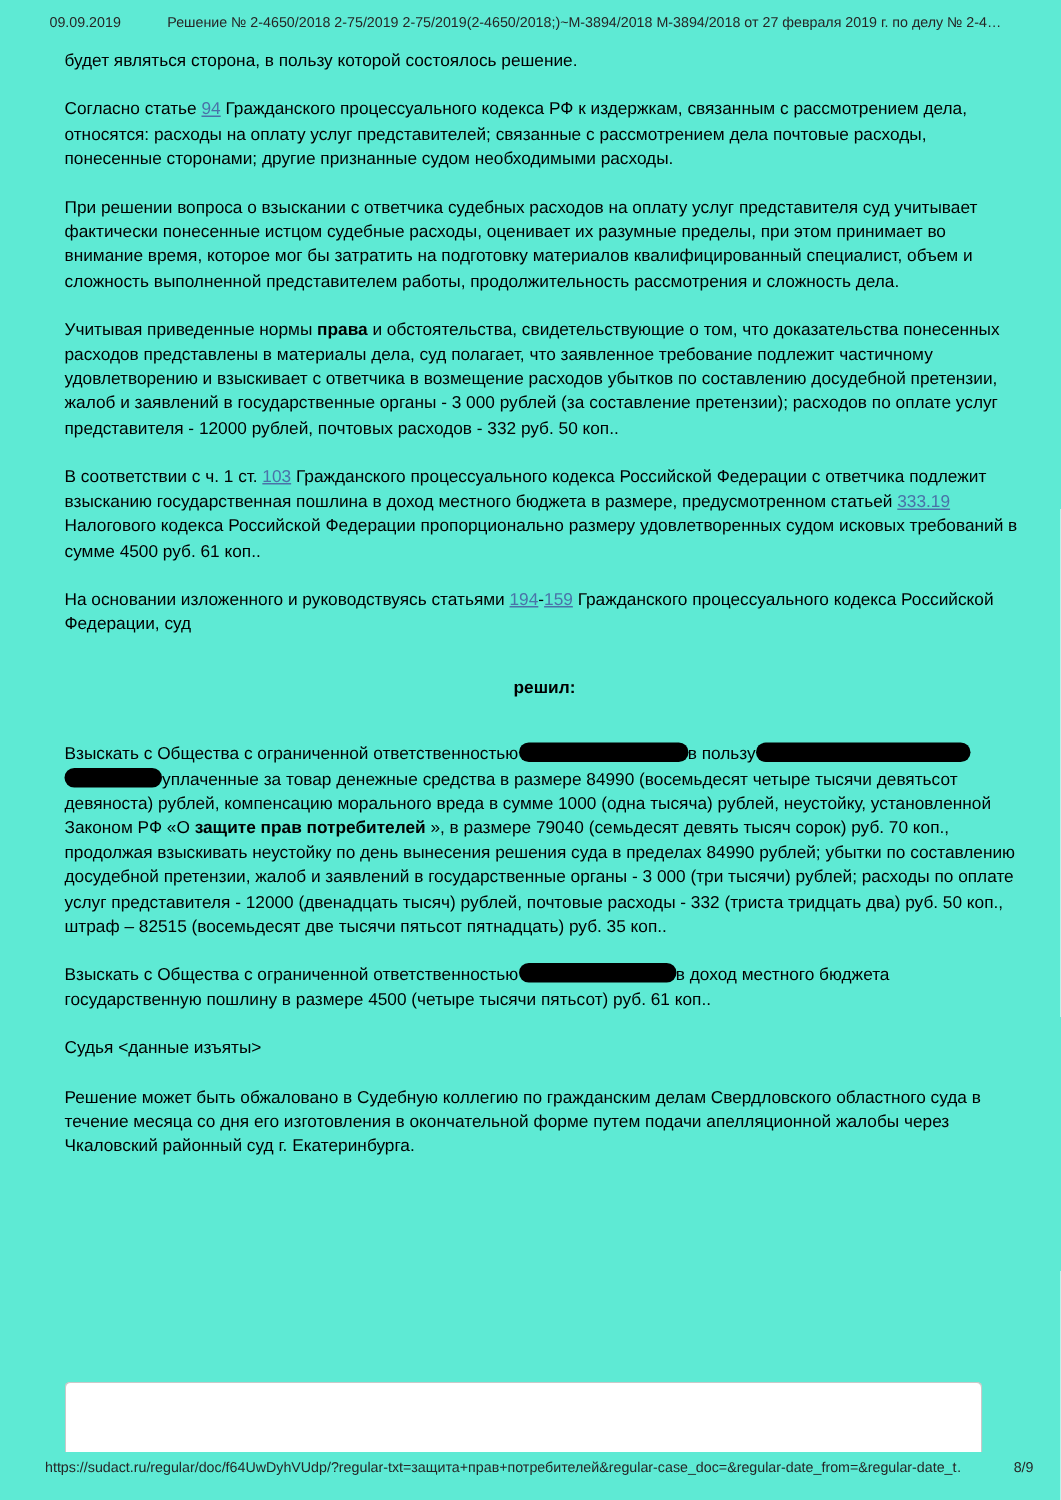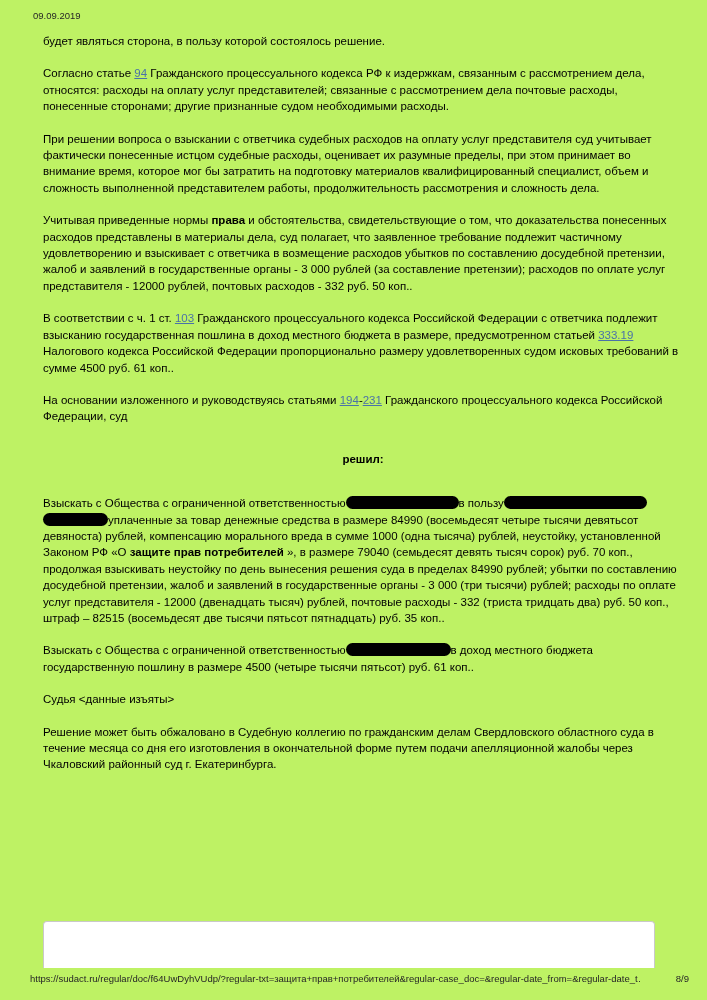--- a/index.html
+++ b/index.html
@@ -1,17 +1,17 @@
 <!DOCTYPE html>
 <html><head>
 <meta charset="utf-8">
 <style>
   html,body{margin:0;padding:0;background:#ffffff;}
   .page{
-    position:relative;width:707px;height:1000px;background:#bef264;overflow:hidden;
+    position:relative;width:707px;height:1000px;background:#5eead4;overflow:hidden;
     font-family:"Liberation Sans","DejaVu Sans",sans-serif;color:#000;
   }
   
   .print-header{position:absolute;top:10px;left:0;right:0;height:14px;font-size:9.5px;color:#262626;}
   .print-date{position:absolute;left:33px;top:0;white-space:nowrap;}
   .print-title{position:absolute;left:100px;right:28px;top:0;text-align:center;white-space:nowrap;overflow:hidden;}
   
   .doc{position:absolute;left:43px;top:33px;width:640px;font-size:11.5px;line-height:16.4px;}
   .doc p{margin:0 0 16px 0;}
   .doc p.align-center{text-align:center;margin:26px 0 28px 0;font-weight:bold;}
@@ -30,29 +30,30 @@
   .footer-url{position:absolute;left:30px;top:0;max-width:610px;white-space:nowrap;overflow:hidden;}
   .page-num{position:absolute;right:18px;top:0;white-space:nowrap;}
 </style>
 </head>
 <body>
 
 <div class="page">
 
   <div class="print-header">
     <span class="print-date">09.09.2019</span>
+    <span class="print-title">Решение № 2-4650/2018 2-75/2019 2-75/2019(2-4650/2018;)~М-3894/2018 М-3894/2018 от 27 февраля 2019 г. по делу № 2-4…</span>
   </div>
 
   <div class="doc">
       <p>будет являться сторона, в пользу которой состоялось решение.</p>
       <p>Согласно статье <a>94</a> Гражданского процессуального кодекса РФ к издержкам, связанным с рассмотрением дела, относятся: расходы на оплату услуг представителей; связанные с рассмотрением дела почтовые расходы, понесенные сторонами; другие признанные судом необходимыми расходы.</p>
       <p>При решении вопроса о взыскании с ответчика судебных расходов на оплату услуг представителя суд учитывает фактически понесенные истцом судебные расходы, оценивает их разумные пределы, при этом принимает во внимание время, которое мог бы затратить на подготовку материалов квалифицированный специалист, объем и сложность выполненной представителем работы, продолжительность рассмотрения и сложность дела.</p>
       <p>Учитывая приведенные нормы <b>права</b> и обстоятельства, свидетельствующие о том, что доказательства понесенных расходов представлены в материалы дела, суд полагает, что заявленное требование подлежит частичному удовлетворению и взыскивает с ответчика в возмещение расходов убытков по составлению досудебной претензии, жалоб и заявлений в государственные органы - 3 000 рублей (за составление претензии); расходов по оплате услуг представителя - 12000 рублей, почтовых расходов - 332 руб. 50 коп..</p>
       <p>В соответствии с ч. 1 ст. <a>103</a> Гражданского процессуального кодекса Российской Федерации с ответчика подлежит взысканию государственная пошлина в доход местного бюджета в размере, предусмотренном статьей <a>333.19</a> Налогового кодекса Российской Федерации пропорционально размеру удовлетворенных судом исковых требований в сумме 4500 руб. 61 коп..</p>
-      <p>На основании изложенного и руководствуясь статьями <a>194</a>-<a>231</a> Гражданского процессуального кодекса Российской Федерации, суд</p>
+      <p>На основании изложенного и руководствуясь статьями <a>194</a>-<a>159</a> Гражданского процессуального кодекса Российской Федерации, суд</p>
       <p class="align-center"><b>решил:</b></p>
       <p>Взыскать с Общества с ограниченной ответственностью<span class="redaction pill" style="width: 113px; background: rgb(0, 0, 0);"></span>в пользу<span class="redaction pill" style="width: 143px; background: rgb(0, 0, 0);"></span><span class="redaction pill" style="width: 65px; background: rgb(0, 0, 0);"></span>уплаченные за товар денежные средства в размере 84990 (восемьдесят четыре тысячи девятьсот девяноста) рублей, компенсацию морального вреда в сумме 1000 (одна тысяча) рублей, неустойку, установленной Законом РФ «О <b>защите прав потребителей</b> », в размере 79040 (семьдесят девять тысяч сорок) руб. 70 коп., продолжая взыскивать неустойку по день вынесения решения суда в пределах 84990 рублей; убытки по составлению досудебной претензии, жалоб и заявлений в государственные органы - 3 000 (три тысячи) рублей; расходы по оплате услуг представителя - 12000 (двенадцать тысяч) рублей, почтовые расходы - 332 (триста тридцать два) руб. 50 коп., штраф – 82515 (восемьдесят две тысячи пятьсот пятнадцать) руб. 35 коп..</p>
       <p>Взыскать с Общества с ограниченной ответственностью<span class="redaction pill" style="width: 105px; background: rgb(0, 0, 0);"></span>в доход местного бюджета государственную пошлину в размере 4500 (четыре тысячи пятьсот) руб. 61 коп..</p>
       <p>Судья &lt;данные изъяты&gt;</p>
       <p>Решение может быть обжаловано в Судебную коллегию по гражданским делам Свердловского областного суда в течение месяца со дня его изготовления в окончательной форме путем подачи апелляционной жалобы через Чкаловский районный суд г. Екатеринбурга.</p>
     </div>
 
   <div class="comment-box"></div>
 
   <div class="print-footer">

